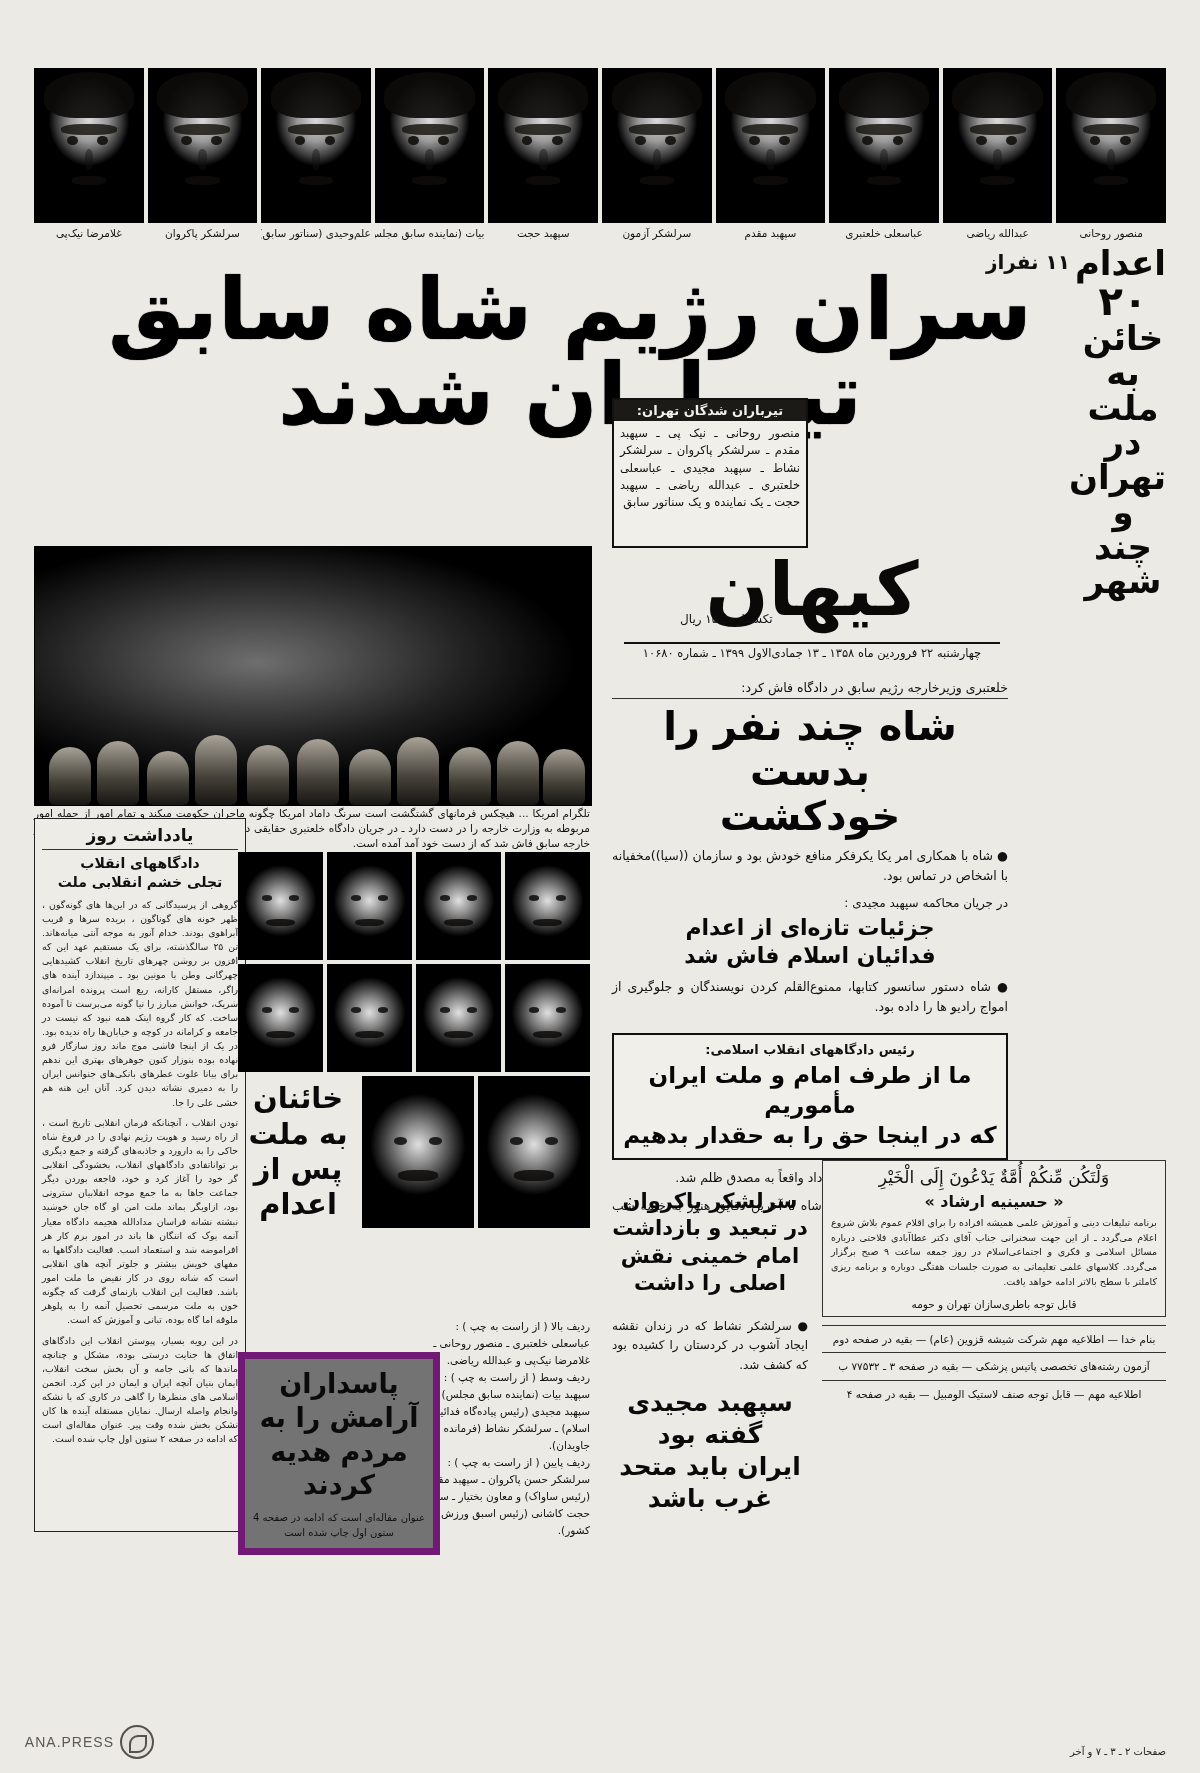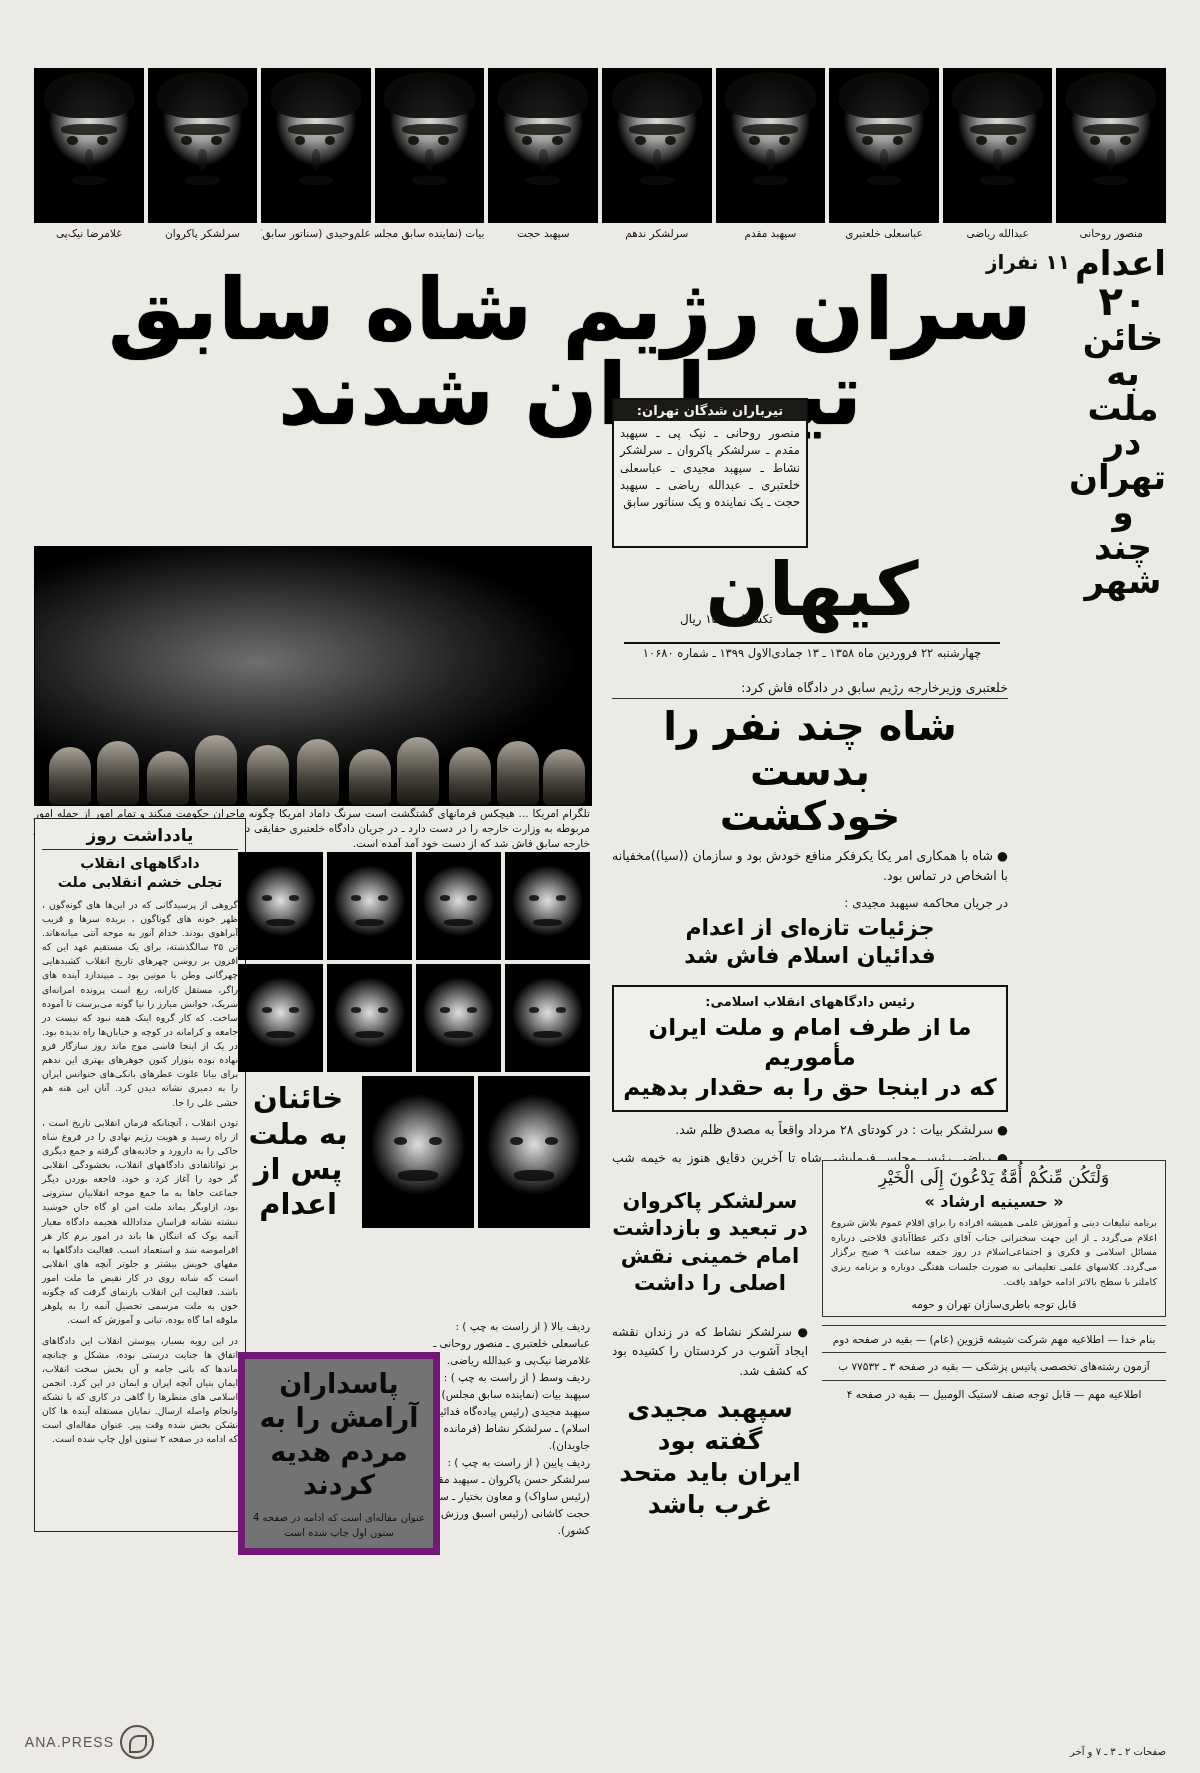--- a/index.html
+++ b/index.html
@@ -154,21 +154,21 @@
     flex:1;display:flex;flex-direction:column;align-items:center;justify-content:center;
     font-size:29px;font-weight:bold;line-height:1.22;color:#0a0a0a;text-align:center;
   }
   
   .caplist{
     position:absolute;left:418px;top:1318px;width:172px;font-size:10.5px;line-height:1.62;color:#111;text-align:right;
   }
   
   .midcol{position:absolute;left:612px;top:1188px;width:196px;}
   .midcol .mh{font-size:21px;font-weight:bold;line-height:1.3;color:#0a0a0a;text-align:center;}
-  .midcol .mb{font-size:12px;line-height:1.6;color:#111;margin-top:26px;text-align:justify;}
+  .midcol .mb{font-size:12px;line-height:1.6;color:#111;margin-top:20px;text-align:justify;}
   .midcol .mh2{font-size:25px;font-weight:bold;line-height:1.28;color:#0a0a0a;text-align:center;margin-top:12px;}
   
   .adcol{position:absolute;left:822px;top:1160px;width:344px;}
   .ad{border:1px solid #333;padding:6px 8px;background:#efedE8;margin-bottom:8px;}
   .ad .basmala{font-size:17px;text-align:center;color:#111;letter-spacing:-.5px;}
   .ad .adtitle{font-size:16px;font-weight:bold;text-align:center;color:#111;margin-top:5px;}
   .ad .adbody{font-size:9.5px;line-height:1.55;text-align:justify;color:#1a1a1a;margin-top:5px;}
   .ad .adnote{font-size:10.5px;text-align:center;color:#111;margin-top:8px;}
   .adsmall{border-top:1px solid #333;padding:5px 4px;font-size:10.5px;line-height:1.6;color:#111;text-align:center;}
   
@@ -289,21 +289,21 @@
         <div class="nose"></div>
         <div class="mouth"></div>
       </div>
   </div>
 
   <div class="mug-names">
     <div>منصور روحانی</div>
     <div>عبدالله ریاضی</div>
     <div>عباسعلی خلعتبری</div>
     <div>سپهبد مقدم</div>
-    <div>سرلشکر ندهم</div>
+    <div>سرلشکر آزمون</div>
     <div>سپهبد حجت</div>
     <div>بیات (نماینده سابق مجلس)</div>
     <div>علم‌وحیدی (سناتور سابق)</div>
     <div>سرلشکر پاکروان</div>
     <div>غلامرضا نیک‌پی</div>
   </div>
 
   <div class="head-zone">
     <div class="exec-col">
       <span class="line">اعدام</span>
@@ -360,20 +360,21 @@
       <div>شاه چند نفر را بدست</div>
       <div>خودکشت</div>
     </div>
     <div class="bullet">● شاه با همکاری امر یکا یکرفکر منافع خودش بود و سازمان ((سیا))مخفیانه با اشخاص در تماس بود.</div>
 
     <div class="sub-kicker">در جریان محاکمه سپهبد مجیدی :</div>
     <div class="sub-head">
       <div>جزئیات تازه‌ای از اعدام</div>
       <div>فدائیان اسلام فاش شد</div>
     </div>
+    <div class="bullet">● شاه دستور سانسور کتابها، ممنوع‌القلم کردن نویسندگان و جلوگیری از امواج رادیو ها را داده بود.</div>
 
     <div class="boxed">
       <div class="bk">رئیس دادگاههای انقلاب اسلامی:</div>
       <div class="bh">ما از طرف امام و ملت ایران مأموریم</div>
       <div class="bh">که در اینجا حق را به حقدار بدهیم</div>
     </div>
 
     <div class="bullet">● سرلشکر بیات : در کودتای ۲۸ مرداد واقعاً به مصدق ظلم شد.</div>
     <div class="bullet">● ریاضی رئیس مجلس فرمایشی شاه تا آخرین دقایق هنوز به خیمه شب بازی مجلس معتقد بود.</div>
   </div>

